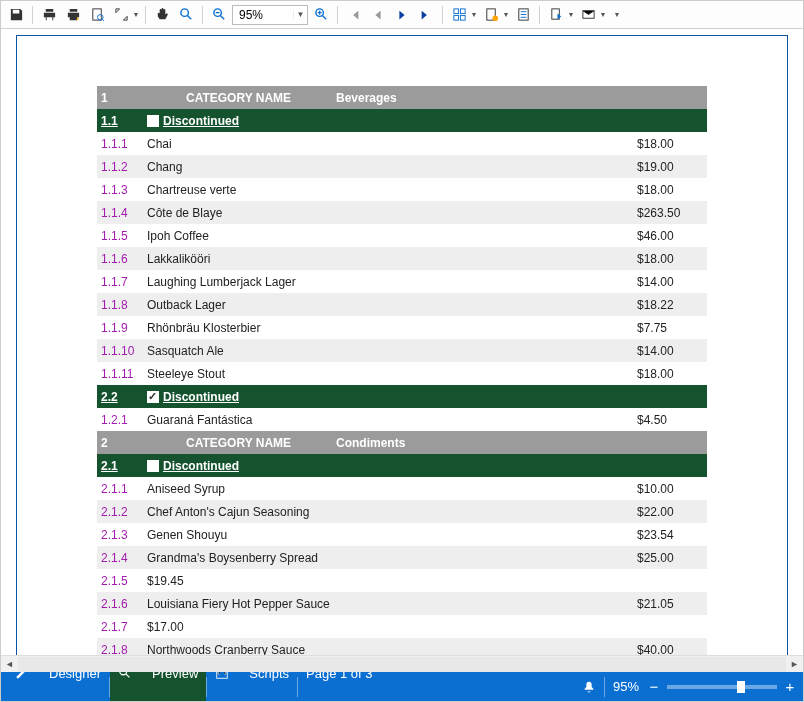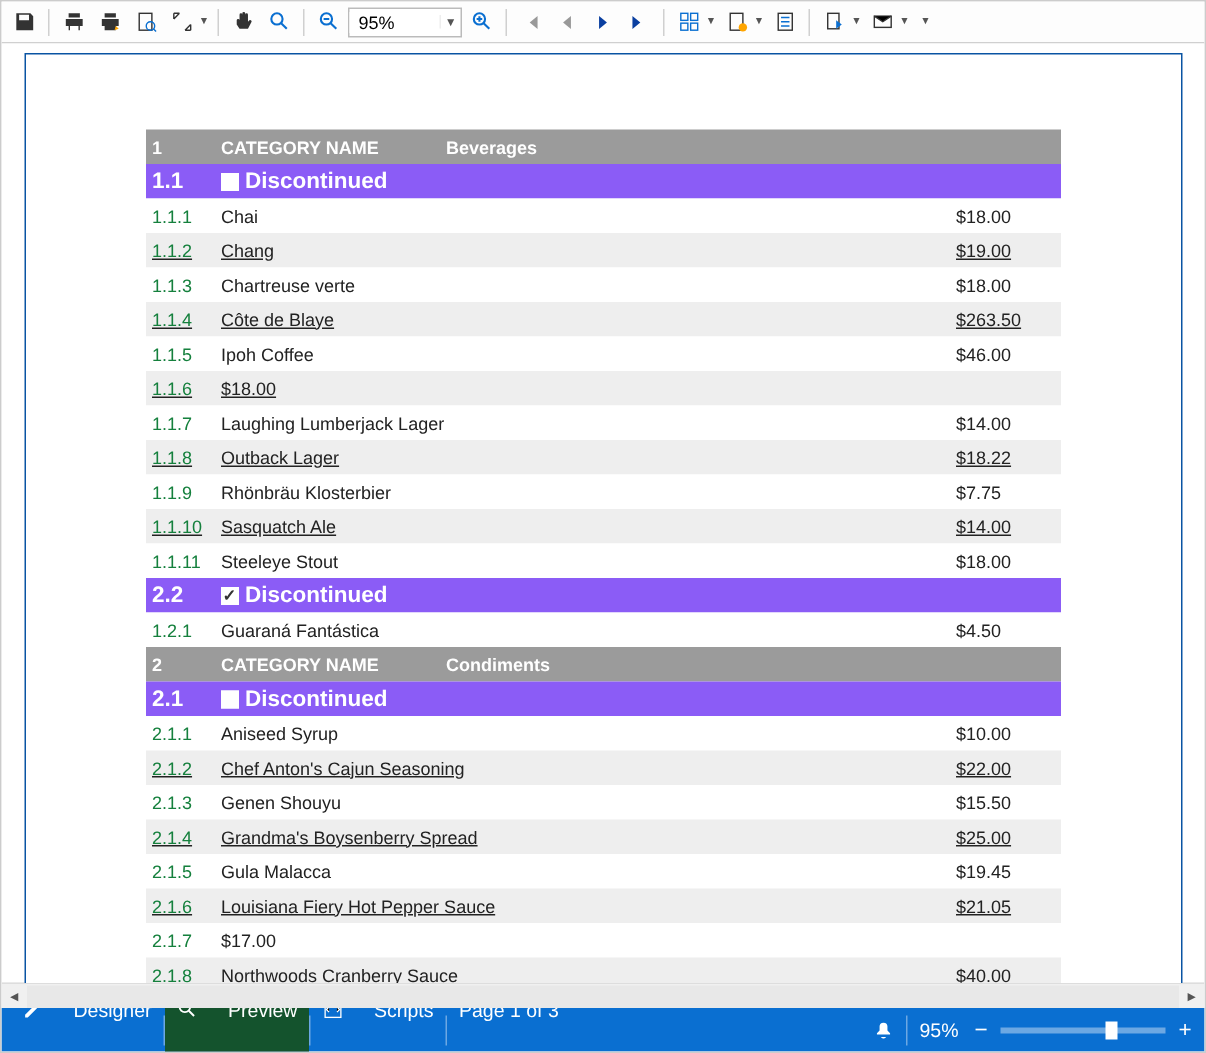--- a/index.html
+++ b/index.html
@@ -16,28 +16,28 @@
 
 
 .preview-wrap { flex: 1; background: #fff; position: relative; overflow: hidden; display: flex; flex-direction: column; }
 .preview-scroll { flex: 1; overflow: auto; padding: 6px 6px 0 6px; position: relative; }
 .page { width: 772px; min-height: 640px; border: 1px solid #0a54a3; background: #fff; margin: 0 auto; padding: 50px 80px 0 80px; }
 .report-row { display: flex; align-items: center; height: 23px; font-size: 12px; }
 .col-num { width: 50px; padding-left: 4px; }
 .col-name { flex: 1; padding-left: 0; }
 .col-price { width: 70px; text-align: left; padding-right: 6px; }
 .hdr-band { background: #9b9b9b; color: #fff; font-weight: bold; font-size: 12px; }
-.hdr-band .col-name { display: flex; }
+.hdr-band .col-name { display: flex; margin-left: 39px; }
 .hdr-label { width: 150px; }
-.sub-band { background: #8b5cf6; color: #fff; font-weight: bold; font-size: 15px; }
+.sub-band { background: #14532d; color: #fff; font-weight: bold; font-size: 12px; text-decoration: underline; }
 .sub-band .chk { display: inline-block; width: 12px; height: 12px; border: 1px solid #fff; background: #fff; margin-right: 4px; vertical-align: middle; position: relative; }
 .sub-band .chk.checked::after { content: "✓"; position: absolute; top: -2px; left: 0px; color: #333; font-size: 11px; font-weight: bold; }
 .data-row { background: #fff; color: #222; }
-.data-row.alt { background: #eeeeee; text-decoration: underline; }
-.data-row .col-num { color: #15803d; }
+.data-row.alt { background: #eeeeee; }
+.data-row .col-num { color: #a21caf; }
 
 
 .hscroll { height: 17px; background: #f0f0f0; display: flex; align-items: center; border-top: 1px solid #ddd; }
 .hscroll .arrow { width: 17px; height: 17px; display:flex; align-items:center; justify-content:center; font-size:9px; color:#555; }
 .hscroll .track { flex:1; height: 15px; background: #e8e8e8; position: relative; }
 
 
 
 
 .statusbar { height: 29px; background: #0a6fd1; color: #fff; display: flex; align-items: center; font-size: 13px; padding: 0 6px; }
@@ -213,20 +213,21 @@
         <div class="col-name">Côte de Blaye</div>
         <div class="col-price">$263.50</div>
         </div>
         <div class="report-row data-row">
           <div class="col-num">1.1.5</div>
         <div class="col-name">Ipoh Coffee</div>
         <div class="col-price">$46.00</div>
         </div>
         <div class="report-row data-row alt">
           <div class="col-num">1.1.6</div>
+        <div class="col-name">Lakkalikööri</div>
         <div class="col-price">$18.00</div>
         </div>
         <div class="report-row data-row">
           <div class="col-num">1.1.7</div>
         <div class="col-name">Laughing Lumberjack Lager</div>
         <div class="col-price">$14.00</div>
         </div>
         <div class="report-row data-row alt">
           <div class="col-num">1.1.8</div>
         <div class="col-name">Outback Lager</div>
@@ -276,30 +277,29 @@
         <div class="col-price">$10.00</div>
         </div>
         <div class="report-row data-row alt">
           <div class="col-num">2.1.2</div>
         <div class="col-name">Chef Anton's Cajun Seasoning</div>
         <div class="col-price">$22.00</div>
         </div>
         <div class="report-row data-row">
           <div class="col-num">2.1.3</div>
         <div class="col-name">Genen Shouyu</div>
-        <div class="col-price">$15.50</div>
+        <div class="col-price">$23.54</div>
         </div>
         <div class="report-row data-row alt">
           <div class="col-num">2.1.4</div>
         <div class="col-name">Grandma's Boysenberry Spread</div>
         <div class="col-price">$25.00</div>
         </div>
         <div class="report-row data-row">
           <div class="col-num">2.1.5</div>
-        <div class="col-name">Gula Malacca</div>
         <div class="col-price">$19.45</div>
         </div>
         <div class="report-row data-row alt">
           <div class="col-num">2.1.6</div>
         <div class="col-name">Louisiana Fiery Hot Pepper Sauce</div>
         <div class="col-price">$21.05</div>
         </div>
         <div class="report-row data-row">
           <div class="col-num">2.1.7</div>
         <div class="col-price">$17.00</div>

